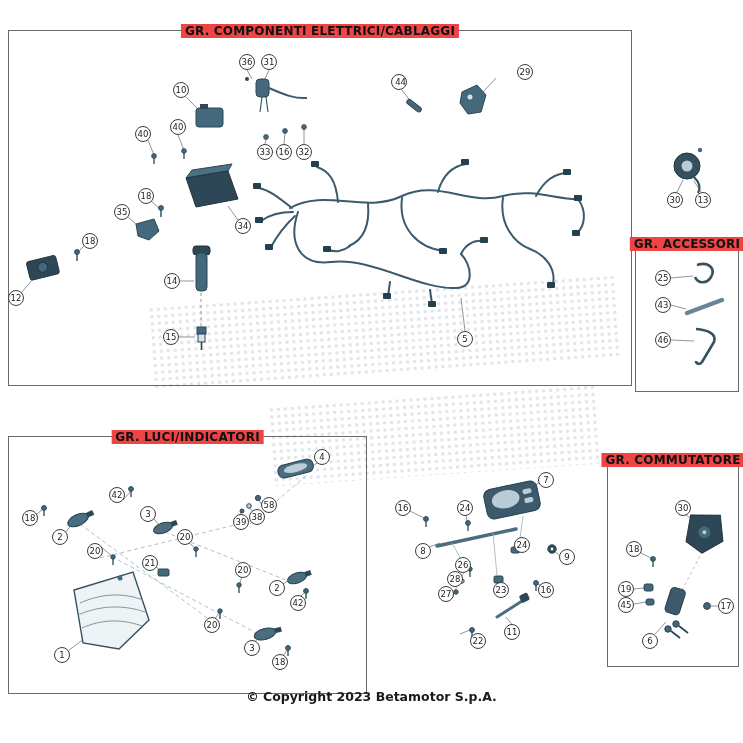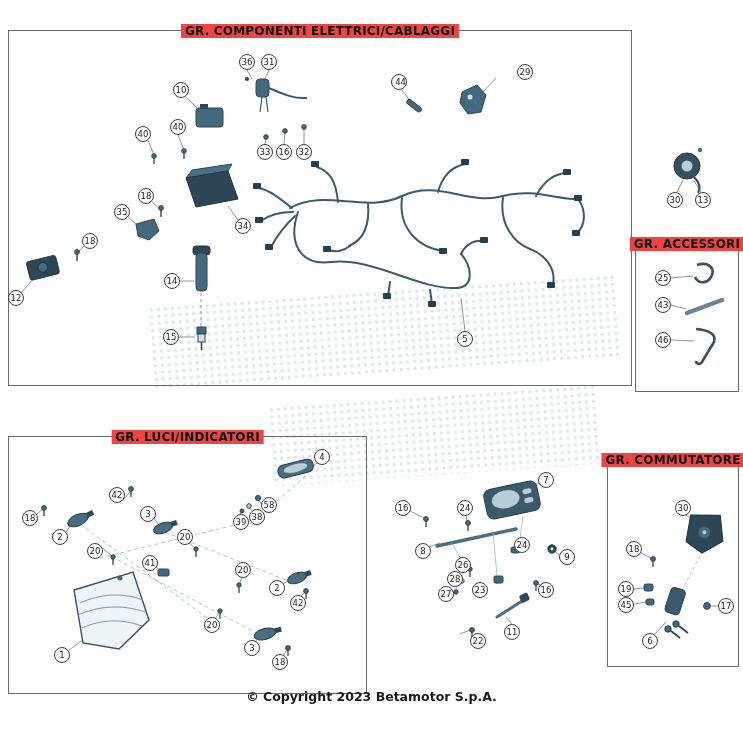--- a/index.html
+++ b/index.html
@@ -373,38 +373,38 @@
       <div class="callout" style="left: 322px; top: 457px;">4</div>
       <div class="callout" style="left: 117px; top: 495px;">42</div>
       <div class="callout" style="left: 148px; top: 514px;">3</div>
       <div class="callout" style="left: 30px; top: 518px;">18</div>
       <div class="callout" style="left: 269px; top: 505px;">58</div>
       <div class="callout" style="left: 257px; top: 517px;">38</div>
       <div class="callout" style="left: 241px; top: 522px;">39</div>
       <div class="callout" style="left: 60px; top: 537px;">2</div>
       <div class="callout" style="left: 95px; top: 551px;">20</div>
       <div class="callout" style="left: 185px; top: 537px;">20</div>
-      <div class="callout" style="left: 150px; top: 563px;">41</div>
+      <div class="callout" style="left: 150px; top: 563px;">21</div>
       <div class="callout" style="left: 243px; top: 570px;">20</div>
       <div class="callout" style="left: 277px; top: 588px;">2</div>
       <div class="callout" style="left: 298px; top: 603px;">42</div>
       <div class="callout" style="left: 212px; top: 625px;">20</div>
       <div class="callout" style="left: 62px; top: 655px;">1</div>
       <div class="callout" style="left: 252px; top: 648px;">3</div>
       <div class="callout" style="left: 280px; top: 662px;">18</div>
       <div class="callout" style="left: 546px; top: 480px;">7</div>
       <div class="callout" style="left: 403px; top: 508px;">16</div>
       <div class="callout" style="left: 465px; top: 508px;">24</div>
       <div class="callout" style="left: 423px; top: 551px;">8</div>
       <div class="callout" style="left: 522px; top: 545px;">24</div>
       <div class="callout" style="left: 567px; top: 557px;">9</div>
       <div class="callout" style="left: 463px; top: 565px;">26</div>
       <div class="callout" style="left: 455px; top: 579px;">28</div>
       <div class="callout" style="left: 446px; top: 594px;">27</div>
-      <div class="callout" style="left: 480px; top: 590px;">23</div>
+      <div class="callout" style="left: 501px; top: 590px;">23</div>
       <div class="callout" style="left: 546px; top: 590px;">16</div>
       <div class="callout" style="left: 457px; top: 641px; margin-left: 21px;">22</div>
       <div class="callout" style="left: 512px; top: 632px;">11</div>
       <div class="callout" style="left: 683px; top: 508px;">30</div>
       <div class="callout" style="left: 634px; top: 549px;">18</div>
       <div class="callout" style="left: 626px; top: 589px;">19</div>
       <div class="callout" style="left: 626px; top: 605px;">45</div>
       <div class="callout" style="left: 726px; top: 606px;">17</div>
       <div class="callout" style="left: 650px; top: 641px;">6</div>
     </div>

